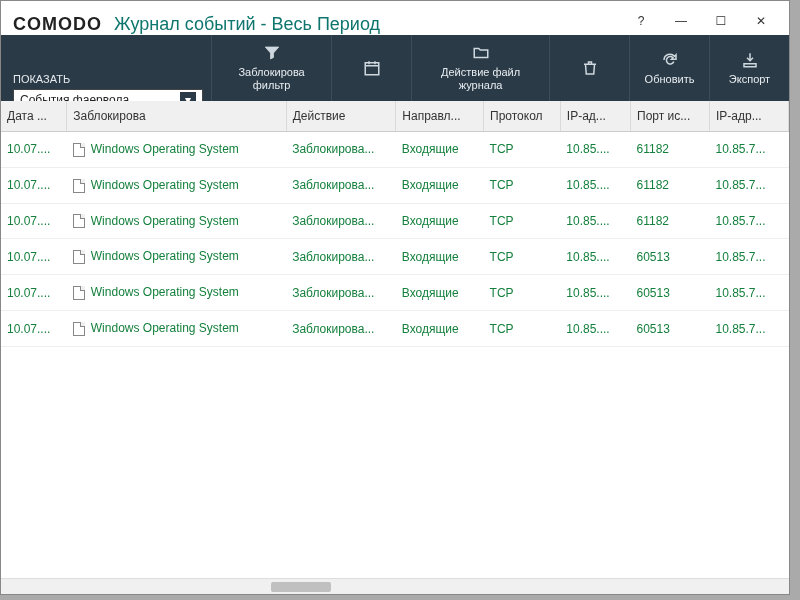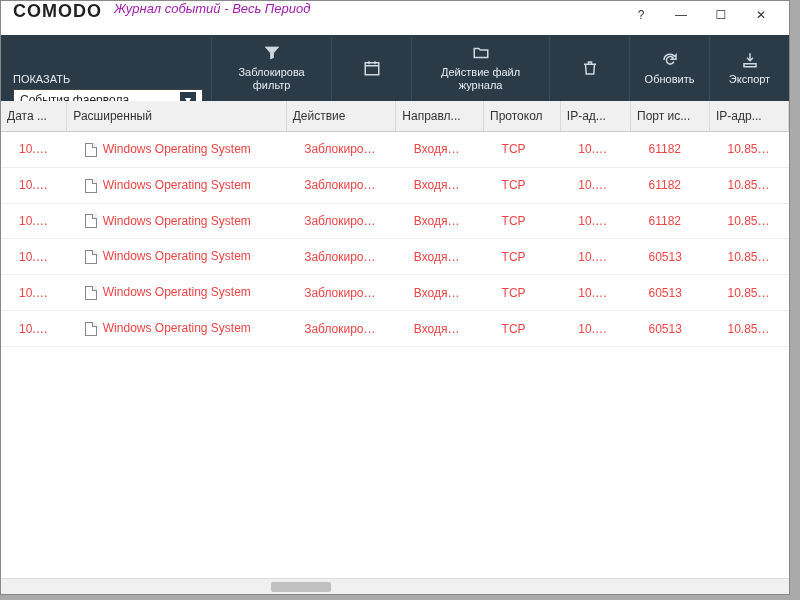--- a/index.html
+++ b/index.html
@@ -15,38 +15,37 @@
     background: #fff;
     width: 790px;
     margin-left: 0;
     border: 1px solid #888;
     height: 595px;
     display: flex;
     flex-direction: column;
   }
   .titlebar {
     display: flex;
-    align-items: flex-start;
+    align-items: flex-end;
     height: 34px;
     background: #fff;
     padding: 0 8px 0 12px;
   }
   .brand {
     font-weight: 700;
     font-size: 18px;
     letter-spacing: 1px;
     color: #222;
     margin-right: 12px;
     font-family: Arial, sans-serif;
   }
   .wintitle {
-    color: #a21caf;
-    font-size: 13px;
+    color: #0f766e;
+    font-size: 18px;
     flex: 1;
-    font-style: italic;
   }
   .winbtns { display: flex; gap: 0; }
   .winbtn {
     width: 40px;
     height: 28px;
     display: flex;
     align-items: center;
     justify-content: center;
     color: #333;
     cursor: pointer;
@@ -129,22 +128,22 @@
     color: #333;
     padding: 8px 6px;
     font-size: 12px;
     white-space: nowrap;
     overflow: hidden;
     text-overflow: ellipsis;
     cursor: pointer;
   }
   tbody td {
     border-bottom: 1px solid #eee;
-    padding: 10px 18px;
-    color: #ef4444;
+    padding: 10px 6px;
+    color: #15803d;
     font-size: 12px;
     white-space: nowrap;
     overflow: hidden;
     text-overflow: ellipsis;
   }
   .file-icon {
     display: inline-block;
     width: 12px;
     height: 14px;
     border: 1px solid #888;
@@ -265,21 +264,21 @@
           <col class="c-act">
           <col class="c-dir">
         <col class="c-proto">
           <col class="c-ip1">
           <col class="c-port">
           <col class="c-ip2">
       </colgroup>
       <thead>
         <tr>
           <th>Дата ...</th>
-          <th>Расширенный</th>
+          <th>Заблокирова</th>
           <th>Действие</th>
           <th>Направл...</th>
           <th>Протокол</th>
           <th>IP-ад...</th>
           <th>Порт ис...</th>
           <th>IP-адр...</th>
         </tr>
       </thead>
       <tbody id="rows">
           <tr>

